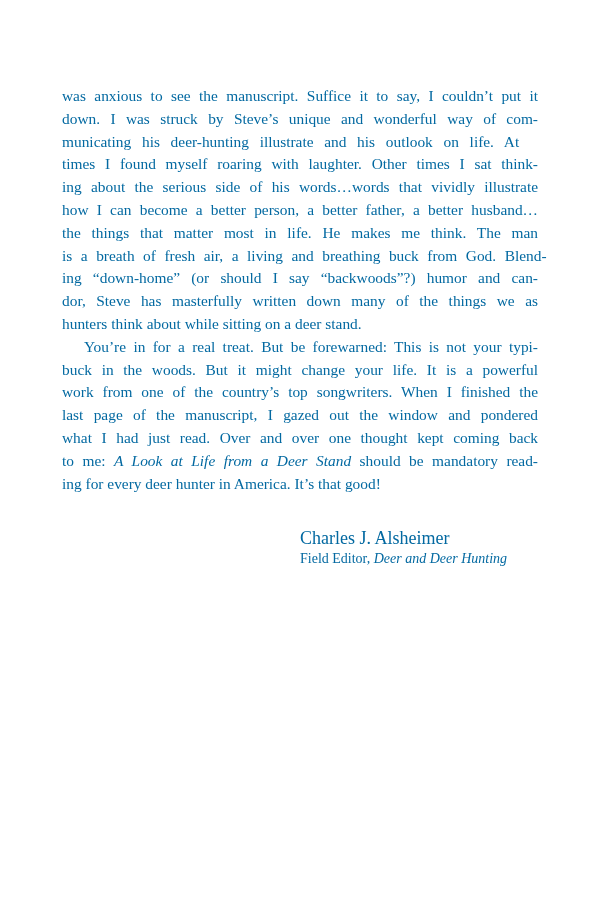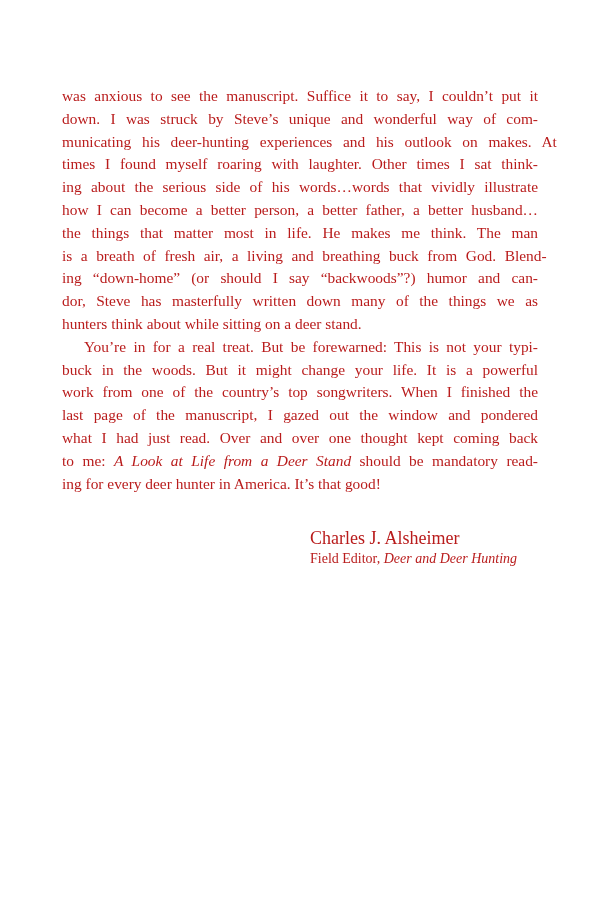--- a/index.html
+++ b/index.html
@@ -6,58 +6,58 @@
   html, body { margin: 0; padding: 0; }
   body {
     width: 600px; height: 917px;
     background: #ffffff;
     overflow: hidden;
   }
   .page {
     position: relative;
     width: 600px; height: 917px;
     background: #ffffff;
-    color: #b91c1c;
+    color: #0369a1;
     font-family: "Liberation Serif", serif;
   }
   .text-block {
     position: absolute;
     left: 62px; top: 85px;
     width: 476px;
     font-size: 15.4px;
     line-height: 22.8px;
   }
   .line {
     white-space: nowrap;
     height: 22.8px;
   }
   .line.indent { padding-left: 22px; }
   em { font-style: italic; }
   .signature {
     position: absolute;
-    left: 310px; top: 526px;
+    left: 300px; top: 526px;
   }
   .sig-name {
     font-size: 18px;
     line-height: 24px;
   }
   .sig-role {
     font-size: 14px;
     line-height: 18px;
   }
 </style>
 </head>
 <body>
 
 <div class="page">
   <div class="text-block" id="body-text">
       <div>
         <div class="line"><span class="lc" style="word-spacing: 4.54567px;"><span>was anxious to see the manuscript. Suffice it to say, I couldn’t put it</span></span></div>
         <div class="line"><span class="lc" style="word-spacing: 6.5142px;"><span>down. I was struck by Steve’s unique and wonderful way of com-</span></span></div>
-        <div class="line"><span class="lc" style="word-spacing: 6.8559px;"><span>municating his deer-hunting experiences and his outlook on makes. At</span></span></div>
+        <div class="line"><span class="lc" style="word-spacing: 6.8559px;"><span>municating his deer-hunting illustrate and his outlook on life. At</span></span></div>
         <div class="line"><span class="lc" style="word-spacing: 5.89062px;"><span>times I found myself roaring with laughter. Other times I sat think-</span></span></div>
         <div class="line"><span class="lc" style="word-spacing: 5.45156px;"><span>ing about the serious side of his words…words that vividly illustrate</span></span></div>
         <div class="line"><span class="lc" style="word-spacing: 4.39193px;"><span>how I can become a better person, a better father, a better husband…</span></span></div>
         <div class="line"><span class="lc" style="word-spacing: 6.92057px;"><span>the things that matter most in life. He makes me think. The man</span></span></div>
         <div class="line"><span class="lc" style="word-spacing: 4.67308px;"><span>is a breath of fresh air, a living and breathing buck from God. Blend-</span></span></div>
         <div class="line"><span class="lc" style="word-spacing: 7.34896px;"><span>ing “down-home” (or should I say “backwoods”?) humor and can-</span></span></div>
         <div class="line"><span class="lc" style="word-spacing: 6.64631px;"><span>dor, Steve has masterfully written down many of the things we as</span></span></div>
         <div class="line"><span class="lc"><span>hunters think about while sitting on a deer stand.</span></span></div>
       </div>
       <div>

